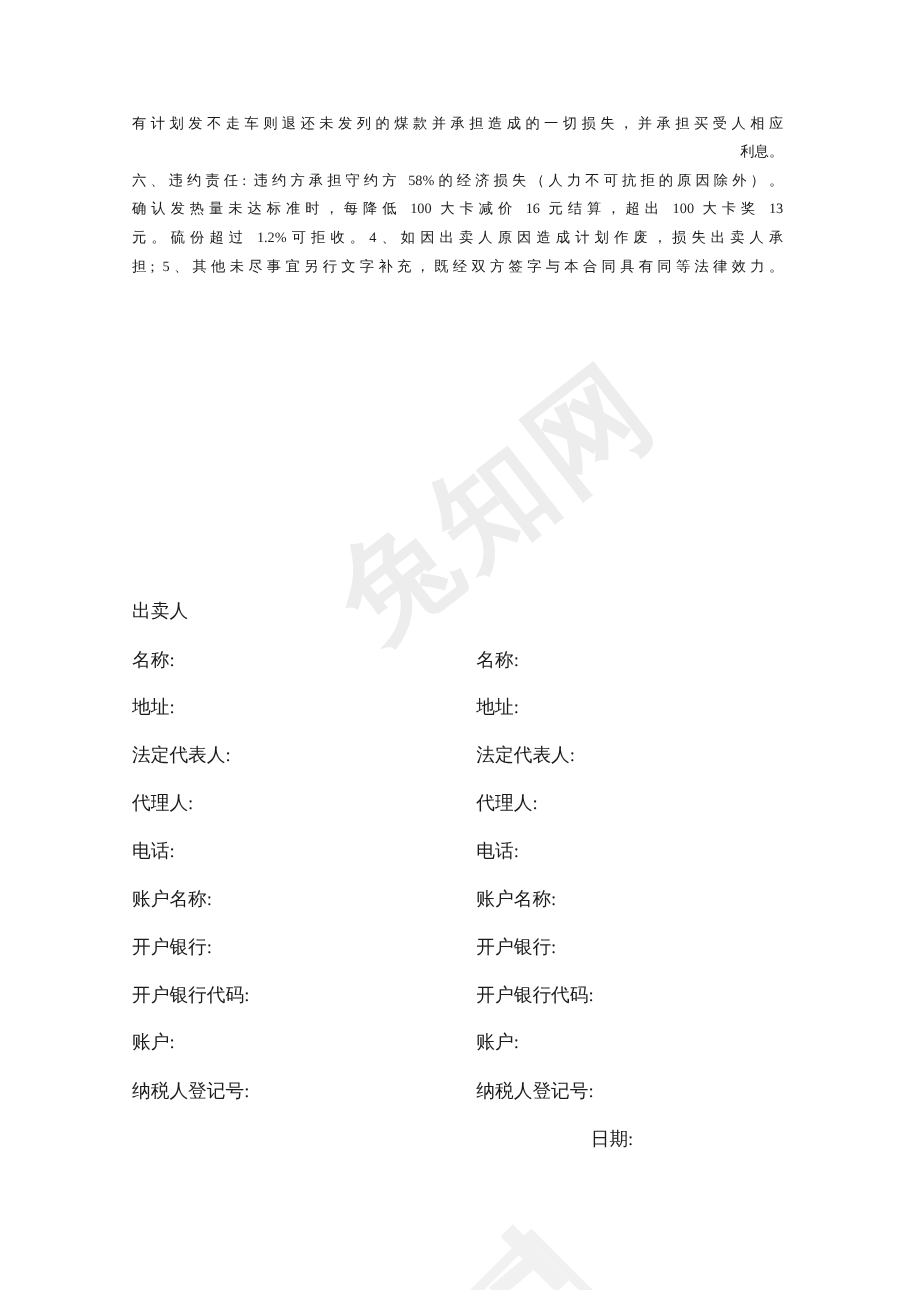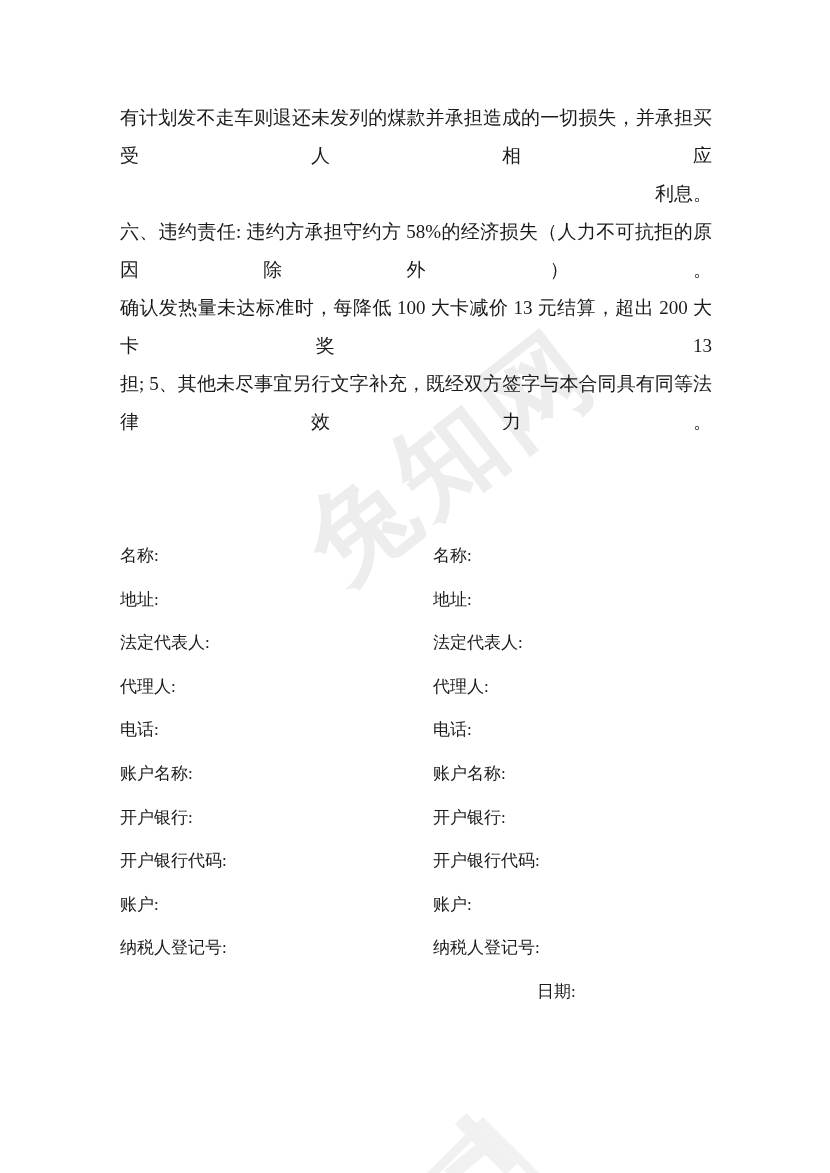--- a/index.html
+++ b/index.html
@@ -25,21 +25,21 @@
   .wm-bar1 {
     position:absolute; left:450px; top:1136px; width:72px; height:16px;
     background:#f1f1f1; transform:rotate(45deg); z-index:0;
   }
   .wm-bar2 {
     position:absolute; left:443px; top:1152px; width:52px; height:14px;
     background:#f1f1f1; transform:rotate(-40deg); z-index:0;
   }
   .body-text {
     position:absolute; left:120px; top:99px; width:592px;
-    font-size:19px; line-height:38px; z-index:1;
+    font-size:13px; line-height:26px; z-index:1;
   }
   .line { text-align:right; }
   .line.j { text-align:justify; text-align-last:justify; }
   .sig-block {
     position:absolute; left:120px; top:534px; width:640px;
     font-size:17px; line-height:43.6px; z-index:1;
   }
   .sig-row { display:flex; }
   .sig-left { width:313px; flex:0 0 313px; }
   .sig-right { flex:1; }
@@ -52,26 +52,28 @@
 
   <div class="wm-text">兔知网</div>
   <div class="wm-diamond"></div>
   <div class="wm-bar1"></div>
   <div class="wm-bar2"></div>
 
   <div class="body-text">
     <div class="line j">有计划发不走车则退还未发列的煤款并承担造成的一切损失，并承担买受人相应</div>
     <div class="line">利息。</div>
     <div class="line j">六、违约责任: 违约方承担守约方 58%的经济损失（人力不可抗拒的原因除外）。</div>
-    <div class="line j">确认发热量未达标准时，每降低 100 大卡减价 13 元结算，超出 200 大卡奖 13</div>
+    <div class="line j">确认发热量未达标准时，每降低 100 大卡减价 16 元结算，超出 100 大卡奖 13</div>
+    <div class="line j">元。硫份超过 1.2%可拒收。4、如因出卖人原因造成计划作废，损失出卖人承</div>
     <div class="line j">担; 5、其他未尽事宜另行文字补充，既经双方签字与本合同具有同等法律效力。</div>
   </div>
 
   <div class="sig-block">
     <div class="sig-row">
+      <div class="sig-left">出卖人</div>
     </div>
     <div class="sig-row">
       <div class="sig-left">名称:</div>
       <div class="sig-right">名称:</div>
     </div>
     <div class="sig-row">
       <div class="sig-left">地址:</div>
       <div class="sig-right">地址:</div>
     </div>
     <div class="sig-row">

